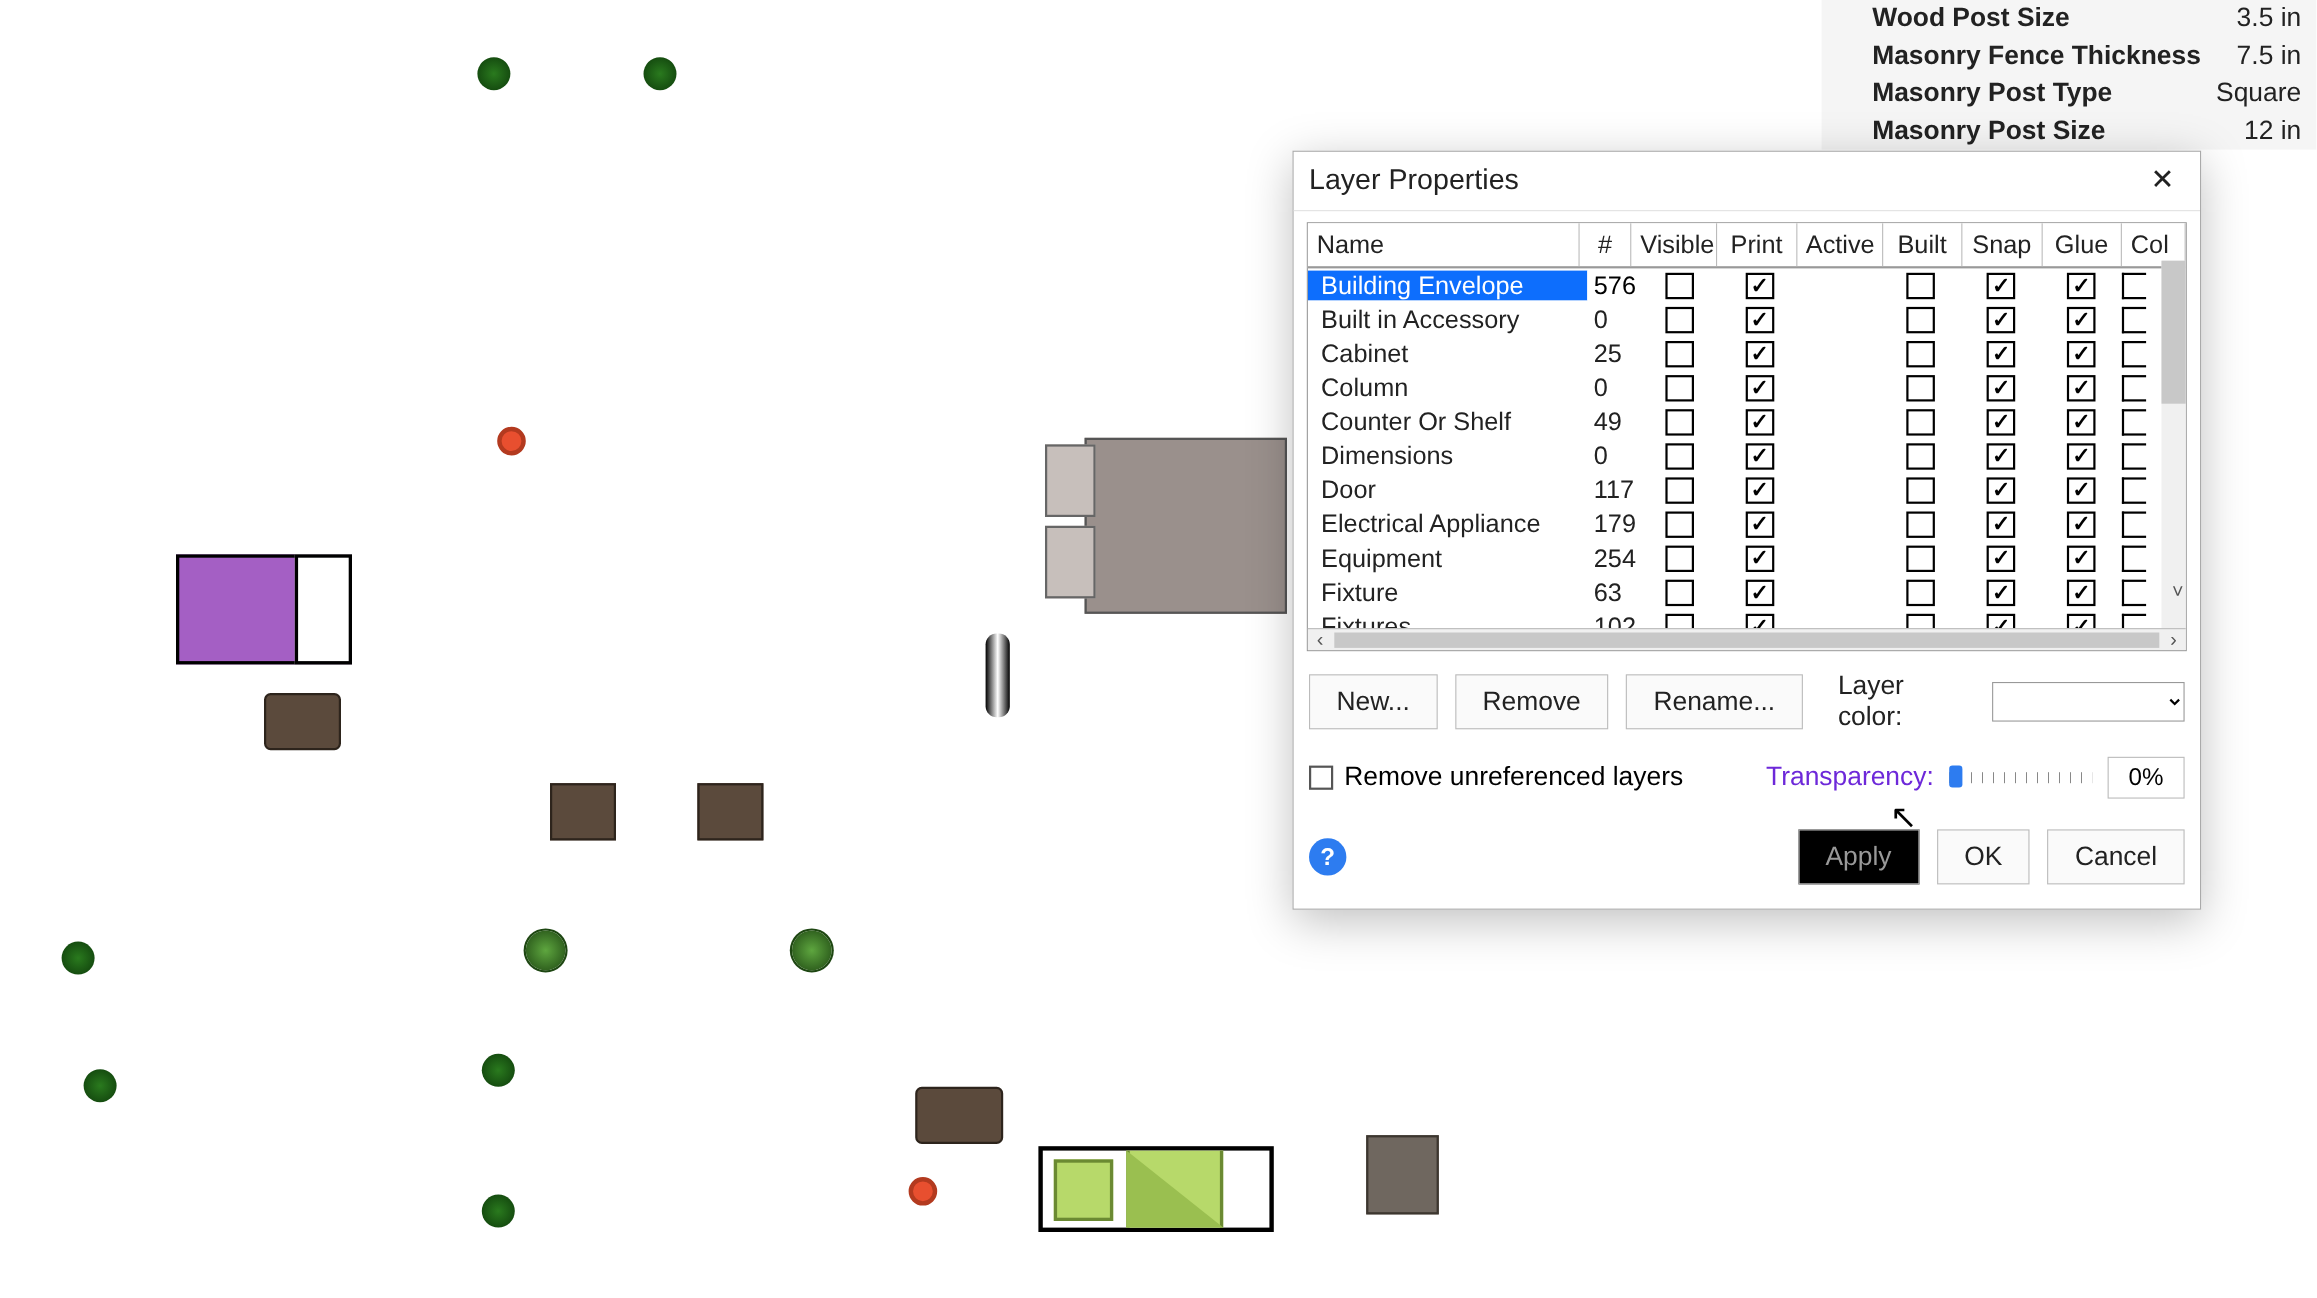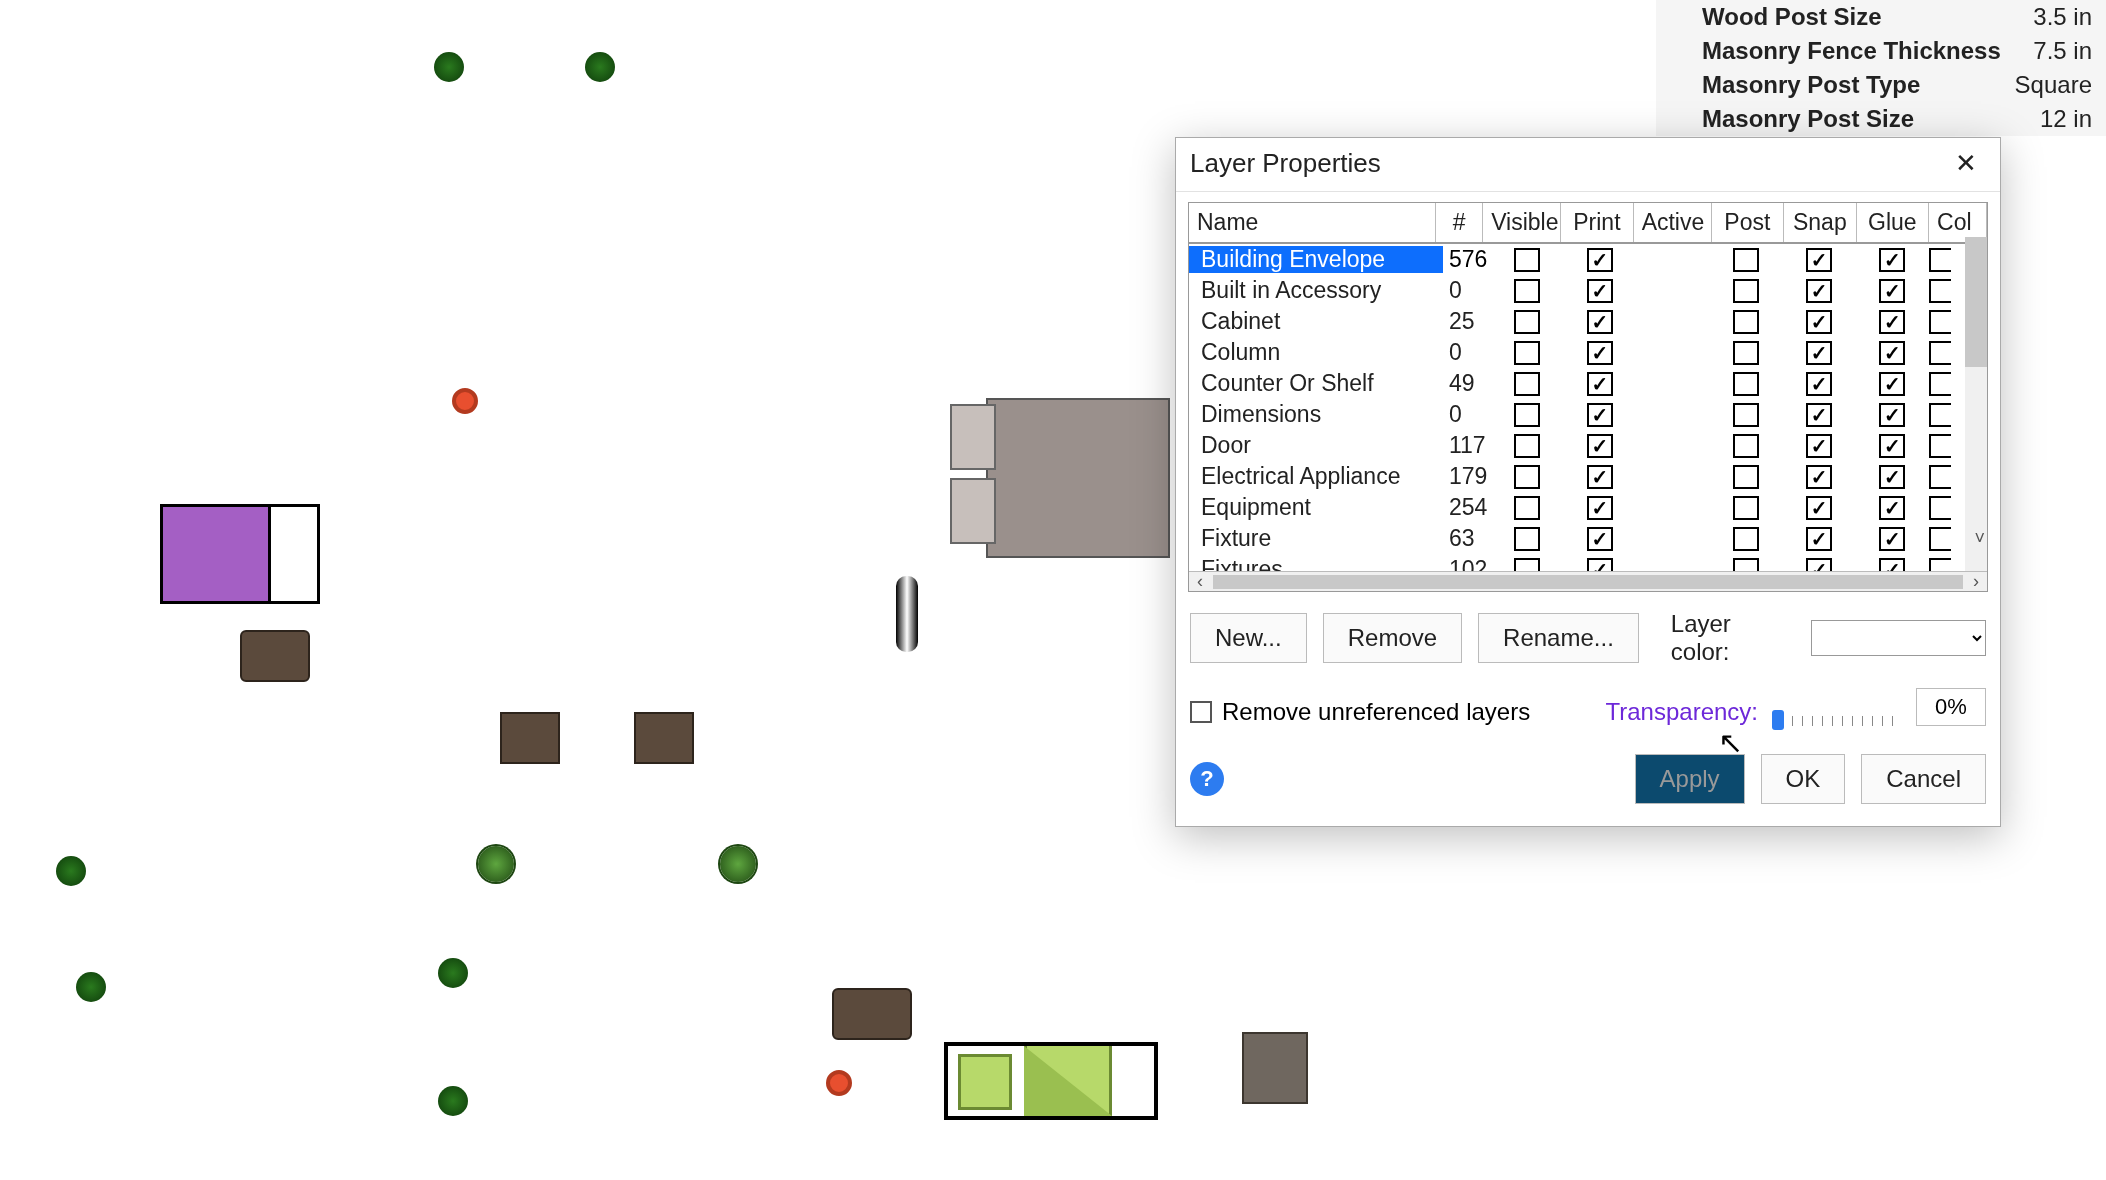--- a/index.html
+++ b/index.html
@@ -46,26 +46,26 @@
 .grid-sb-thumb { position:absolute; top:0; left:0; right:0; height:130px; background:#c8c8c8; }
 .grid-sb-up { position:absolute; right:2px; top:6px; font-size:18px; color:#555; }
 .grid-sb-dn { position:absolute; right:2px; bottom:22px; font-size:18px; color:#555; }
 
 .grid-hsb { height: 20px; border-top: 1px solid #bbb; display:flex; align-items:center; background:#f0f0f0; position:relative; }
 .grid-hsb .arrL, .grid-hsb .arrR { width: 22px; text-align:center; color:#555; font-size:18px; }
 .grid-hsb .hthumb { flex:1; height:14px; background:#c8c8c8; margin:0 2px; }
 
 .btn-row { display:flex; align-items:center; gap: 16px; margin: 18px 14px 0 14px; }
 .btn { padding: 10px 24px; border:1px solid #bbb; background:#fafafa; font-size:24px; color:#222; cursor:pointer; }
-.btn.dis { color:#999; background:#0c4a6e; }
+.btn.dis { color:#999; background:#000000; }
 .spacer { flex:1; }
 .lc-label { font-size:24px; color:#222; margin-right:10px; }
 .lc-select { width: 190px; height: 36px; border:1px solid #999; background:#fff; font-size:22px; padding-left:8px; }
 
-.transp-row { display:flex; align-items:flex-end; margin: 22px 14px 0 14px; gap:14px; }
+.transp-row { display:flex; align-items:center; margin: 22px 14px 0 14px; gap:14px; }
 .chk-inline { display:flex; align-items:center; gap:10px; }
 .chk-sq { width:22px; height:22px; border:2px solid #555; }
 .transp-label { margin-left:auto; font-size:24px; color:#6d28d9; }
 .slider { width: 130px; height: 10px; background: repeating-linear-gradient(90deg,#888 0 1px, transparent 1px 10px); position:relative; }
 .slider-thumb { position:absolute; left:0; top:-6px; width:12px; height:20px; background:#2d7cf0; border-radius:3px; }
 .transp-val { width: 70px; height:38px; border:1px solid #bbb; text-align:center; display:flex; align-items:center; justify-content:center; font-size:22px; }
 
 .dlg-footer { display:flex; align-items:center; margin: 28px 14px 14px 14px; gap:16px; }
 .help-btn { width:34px; height:34px; border-radius:50%; background:#2d7cf0; color:#fff; display:flex; align-items:center; justify-content:center; font-size:22px; font-weight:bold; }
 
@@ -161,21 +161,21 @@
     <div class="dialog-close">✕</div>
   </div>
 
   <div class="grid-wrap">
     <div class="grid-head">
       <div class="col-name">Name</div>
       <div class="col-num">#</div>
       <div class="col-ck">Visible</div>
       <div class="col-ck">Print</div>
       <div class="col-ck">Active</div>
-      <div class="col-ck">Post</div>
+      <div class="col-ck">Built</div>
       <div class="col-ck">Snap</div>
       <div class="col-ck">Glue</div>
       <div class="col-last">Col</div>
     </div>
     <div class="grid-body" id="grid-body">
         <div class="grid-row sel">
           <div class="cell-name">Building Envelope</div>
           <div class="cell-num">576</div>
           <div class="cell-ck">
             <div class="ckbox"></div>

